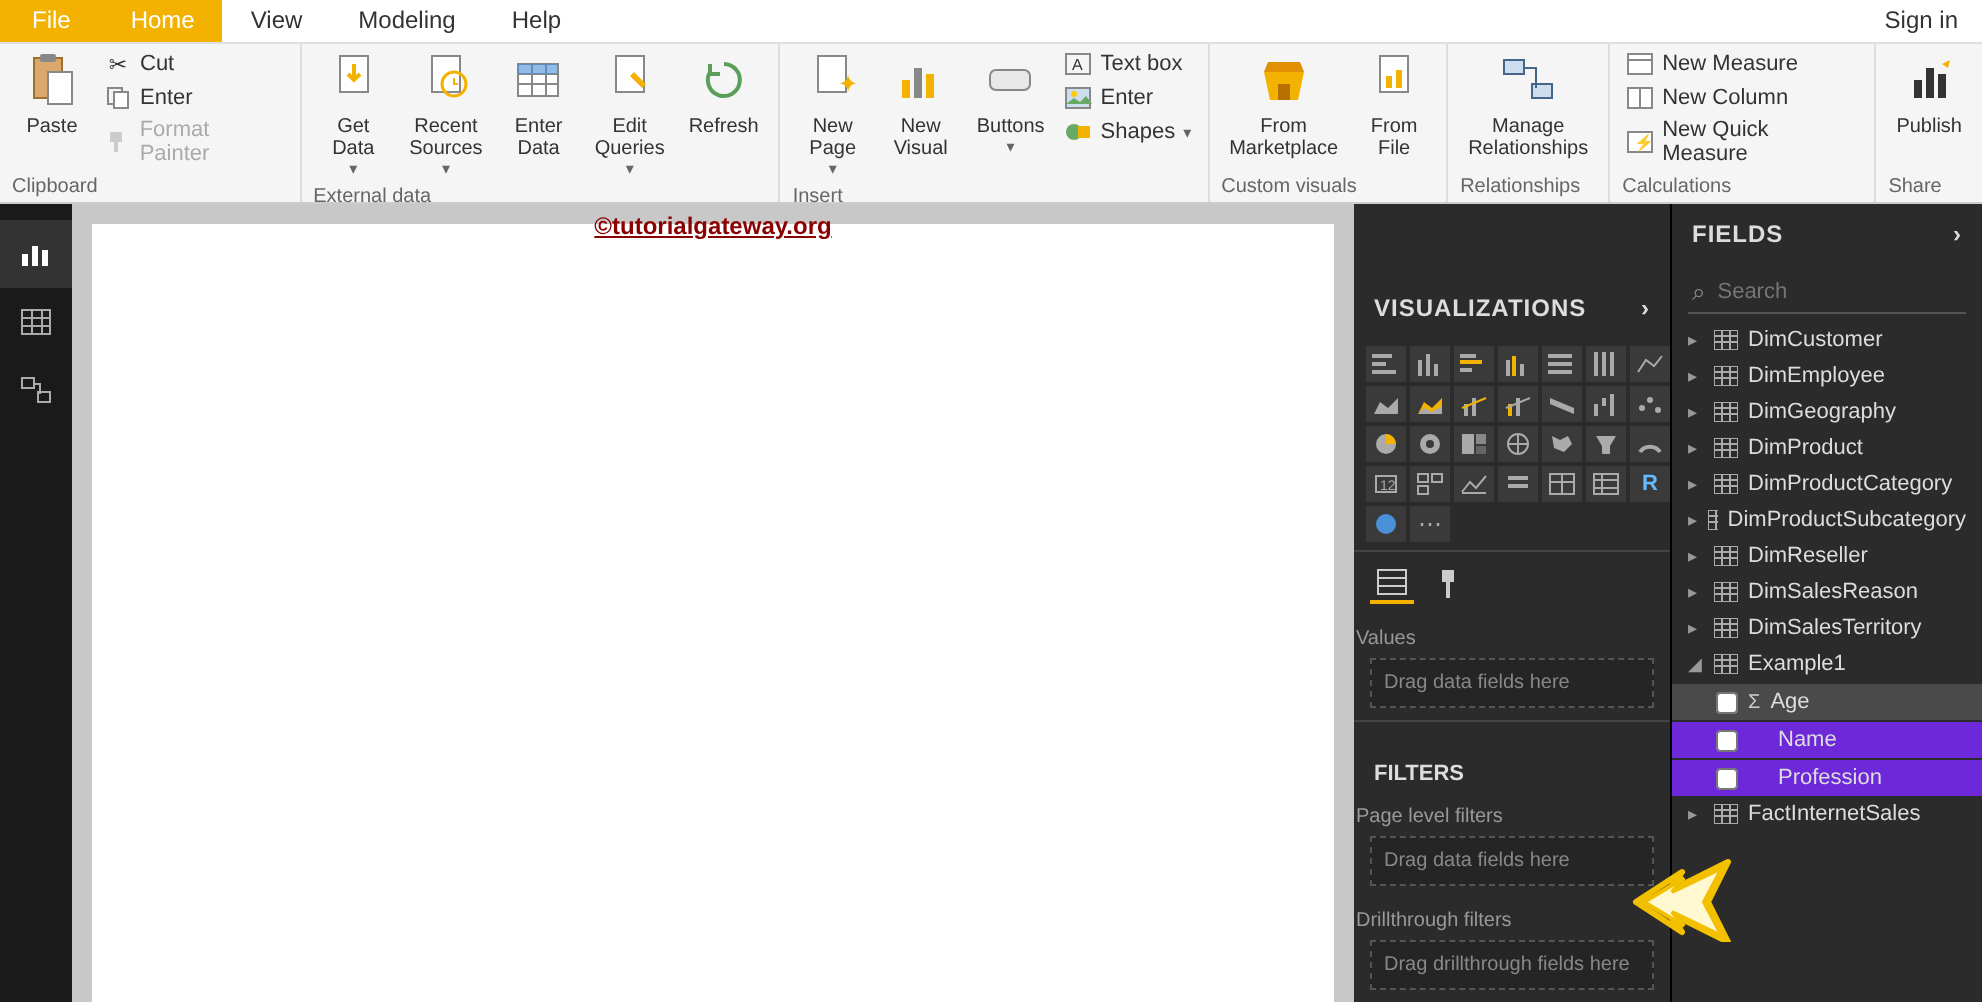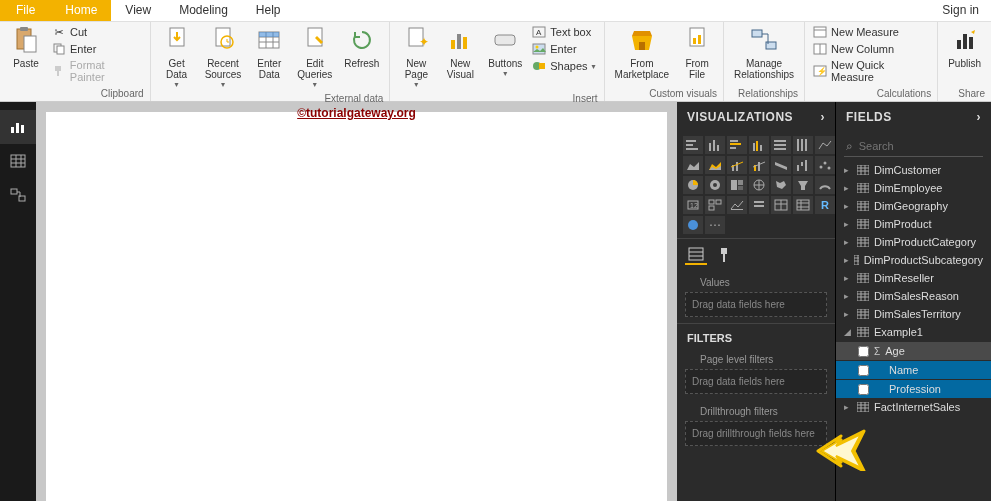--- a/index.html
+++ b/index.html
@@ -9,57 +9,57 @@
 .menubar { height: 22px; background: #fff; display: flex; align-items: stretch; border-bottom: 1px solid #e0e0e0; }
 .menubar .tab { padding: 3px 14px; cursor: pointer; color: #333; }
 .menubar .tab.file { background: #f3b200; color: #fff; padding: 3px 16px; }
 .menubar .tab.active { background: #f3b200; color: #fff; }
 .menubar .signin { margin-left: auto; padding: 3px 12px; color: #333; }
 
 
 .ribbon { height: 80px; background: #f5f5f5; display: flex; border-bottom: 1px solid #ccc; }
 .ribbon-group { display: flex; flex-direction: column; border-right: 1px solid #ddd; padding: 2px 6px 0; }
 .ribbon-group .controls { display: flex; align-items: flex-start; flex: 1; gap: 4px; }
-.ribbon-group .label { text-align: right; font-size: 10px; color: #666; padding: 2px 0; }
+.ribbon-group .label { text-align: left; font-size: 10px; color: #666; padding: 2px 0; }
 .rb-btn { display: flex; flex-direction: column; align-items: center; justify-content: flex-start; padding: 2px 4px; cursor: pointer; min-width: 40px; }
 .rb-btn .ico { width: 28px; height: 28px; display: flex; align-items: center; justify-content: center; }
 .rb-btn .txt { font-size: 10px; color: #333; text-align: center; line-height: 11px; margin-top: 4px; white-space: pre; }
 .rb-small { display: flex; align-items: center; gap: 4px; font-size: 11px; color: #333; padding: 1px 2px; cursor: pointer; }
 .rb-small .ico { width: 14px; height: 14px; display: flex; align-items: center; justify-content: center; }
 .stack { display: flex; flex-direction: column; gap: 1px; }
 
 
 .main { display: flex; height: calc(501px - 102px); }
 .leftbar { width: 36px; background: #1a1a1a; display: flex; flex-direction: column; padding-top: 8px; }
 .leftbar .lb-btn { width: 36px; height: 34px; display: flex; align-items: center; justify-content: center; cursor: pointer; }
 .leftbar .lb-btn.active { background: #333; }
 .canvas-wrap { flex: 1; background: #c8c8c8; padding: 10px 10px 0 10px; position: relative; }
 .canvas { background: #fff; width: 100%; height: 100%; }
 .watermark { position: absolute; top: 4px; left: 50%; transform: translateX(-50%); color: #8b0000; font-weight: bold; font-size: 12px; text-decoration: underline; }
 
 
 .panel { background: #2b2b2b; color: #ddd; display: flex; flex-direction: column; }
-.panel.viz { width: 158px; }
+.panel.viz { width: 158px; justify-content: flex-end; }
 .panel.fields { width: 156px; border-left: 1px solid #000; }
 .panel-header { display: flex; align-items: center; padding: 8px 10px; font-size: 12px; font-weight: bold; letter-spacing: 0.5px; }
 .panel-header .chev { margin-left: auto; }
 .viz-grid { display: grid; grid-template-columns: repeat(7, 20px); gap: 2px; padding: 4px 6px; }
 .viz-cell { width: 20px; height: 18px; background: #3a3a3a; display: flex; align-items: center; justify-content: center; cursor: pointer; }
 .viz-tabs { display: flex; gap: 6px; padding: 6px 8px; border-top: 1px solid #444; }
 .viz-tab { width: 22px; height: 20px; display: flex; align-items: center; justify-content: center; cursor: pointer; }
 .viz-tab.active { border-bottom: 2px solid #f3b200; }
-.section-label { font-size: 10px; color: #999; padding: 6px 23px 2px; }
+.section-label { font-size: 10px; color: #999; padding: 6px 1px 2px; }
 .drop-zone { margin: 2px 8px 6px; padding: 6px 6px; font-size: 10px; color: #888; border: 1px dashed #555; background: #252525; }
-.filters-head { padding: 8px 10px 4px; font-size: 11px; font-weight: bold; color: #ddd; border-top: 1px solid #444; }
+.filters-head { padding: 20px 10px 4px; font-size: 11px; font-weight: bold; color: #ddd; border-top: 1px solid #444; }
 
 .search-box { margin: 4px 8px; display: flex; align-items: center; gap: 6px; border-bottom: 1px solid #555; padding: 3px 2px; }
 .search-box input { background: transparent; border: none; color: #ccc; font-size: 11px; outline: none; flex: 1; }
 .field-list { overflow-y: auto; flex: 1; }
 .field-row { display: flex; align-items: center; gap: 5px; padding: 3px 8px; font-size: 11px; color: #ddd; cursor: pointer; }
-.field-row.child { padding-left: 22px; background: #0369a1; border-top: 1px solid #2b2b2b; }
+.field-row.child { padding-left: 22px; background: #6d28d9; border-top: 1px solid #2b2b2b; }
 .field-row.child.hl { background: #4a4a4a; }
 .field-row .exp { width: 8px; color: #999; font-size: 9px; }
 .field-row .tbl-ico { width: 12px; height: 10px; }
 .field-row input[type=checkbox] { width: 11px; height: 11px; }
 
 .arrow-callout { position: absolute; right: 125px; bottom: 30px; pointer-events: none; }
 
 svg { display: block; }
 </style>
 </head>

